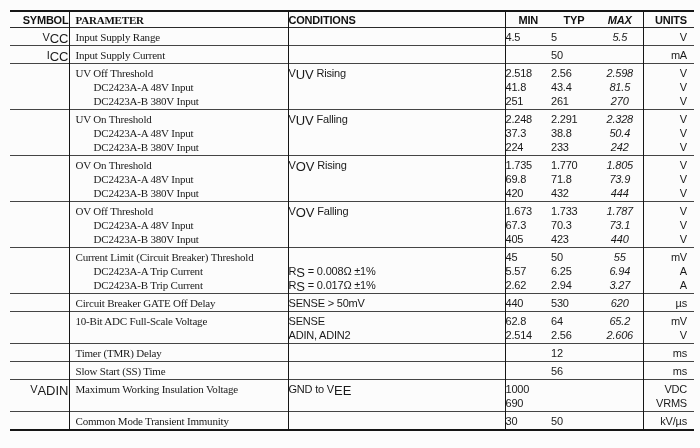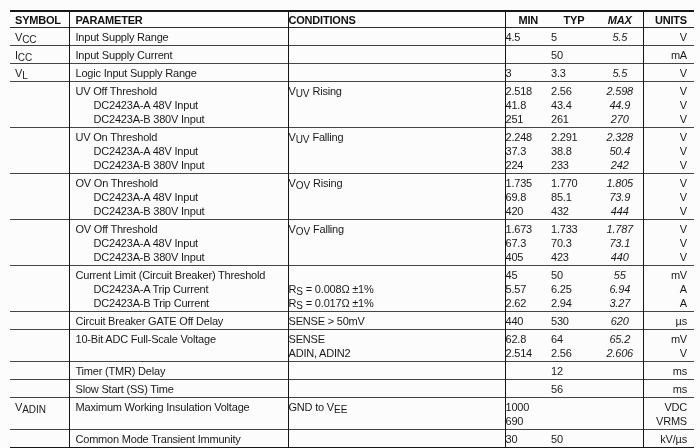--- a/index.html
+++ b/index.html
@@ -37,28 +37,28 @@
     color: #111;
     white-space: nowrap;
   }
   .ln {
     line-height: 14px;
     min-height: 14px;
     white-space: nowrap;
   }
   .ln.indent { padding-left: 18px; }
   sub {
-    font-size: 10px;
+    font-size: 13px;
     letter-spacing: 0;
     vertical-align: -2px;
     line-height: 0;
   }
   
-  .col-symbol     { text-align: left;  padding-left: 5px;  border-right: 1px solid #161616; }
-  .col-parameter  { text-align: left;  padding-left: 6px;  border-right: 1px solid #161616; }
+  .col-symbol     { text-align: right;  padding-left: 5px;  border-right: 1px solid #161616; }
+  .col-parameter  { text-align: left;  padding-left: 6px;  border-right: 1px solid #161616; font-family: Liberation Serif, serif; }
   .col-conditions { text-align: left;   border-right: 1px solid #161616; }
   .col-min, .col-typ { }
   .col-max        { text-align: center; border-right: 1px solid #161616; font-style: italic; }
   .col-units      { text-align: right; padding-right: 7px; }
 </style>
 </head>
 <body>
 
 <div class="sheet">
   <table class="spec">
@@ -116,41 +116,20 @@
           <td class="col-typ">
             <div class="ln">50</div>
           </td>
           <td class="col-max"></td>
           <td class="col-units">
             <div class="ln">mA</div>
           </td>
         </tr>
         <tr>
           <td class="col-symbol">
-            <div class="ln">V<sub>L</sub></div>
-          </td>
-          <td class="col-parameter">
-            <div class="ln">Logic Input Supply Range</div>
-          </td>
-          <td class="col-conditions"></td>
-          <td class="col-min">
-            <div class="ln">3</div>
-          </td>
-          <td class="col-typ">
-            <div class="ln">3.3</div>
-          </td>
-          <td class="col-max">
-            <div class="ln">5.5</div>
-          </td>
-          <td class="col-units">
-            <div class="ln">V</div>
-          </td>
-        </tr>
-        <tr>
-          <td class="col-symbol">
             <div class="ln"></div>
           </td>
           <td class="col-parameter">
             <div class="ln">UV Off Threshold</div>
             <div class="ln indent">DC2423A-A 48V Input</div>
             <div class="ln indent">DC2423A-B 380V Input</div>
           </td>
           <td class="col-conditions">
             <div class="ln">V<sub>UV</sub> Rising</div>
           </td>
@@ -159,21 +138,21 @@
             <div class="ln">41.8</div>
             <div class="ln">251</div>
           </td>
           <td class="col-typ">
             <div class="ln">2.56</div>
             <div class="ln">43.4</div>
             <div class="ln">261</div>
           </td>
           <td class="col-max">
             <div class="ln">2.598</div>
-            <div class="ln">44.9</div>
+            <div class="ln">81.5</div>
             <div class="ln">270</div>
           </td>
           <td class="col-units">
             <div class="ln">V</div>
             <div class="ln">V</div>
             <div class="ln">V</div>
           </td>
         </tr>
         <tr>
           <td class="col-symbol">
@@ -220,21 +199,21 @@
           <td class="col-conditions">
             <div class="ln">V<sub>OV</sub> Rising</div>
           </td>
           <td class="col-min">
             <div class="ln">1.735</div>
             <div class="ln">69.8</div>
             <div class="ln">420</div>
           </td>
           <td class="col-typ">
             <div class="ln">1.770</div>
-            <div class="ln">85.1</div>
+            <div class="ln">71.8</div>
             <div class="ln">432</div>
           </td>
           <td class="col-max">
             <div class="ln">1.805</div>
             <div class="ln">73.9</div>
             <div class="ln">444</div>
           </td>
           <td class="col-units">
             <div class="ln">V</div>
             <div class="ln">V</div>

